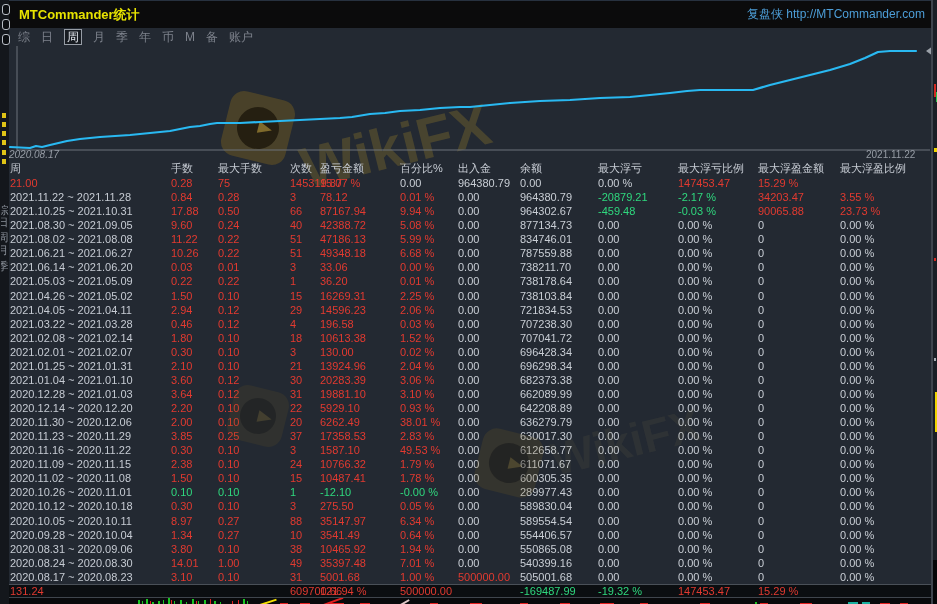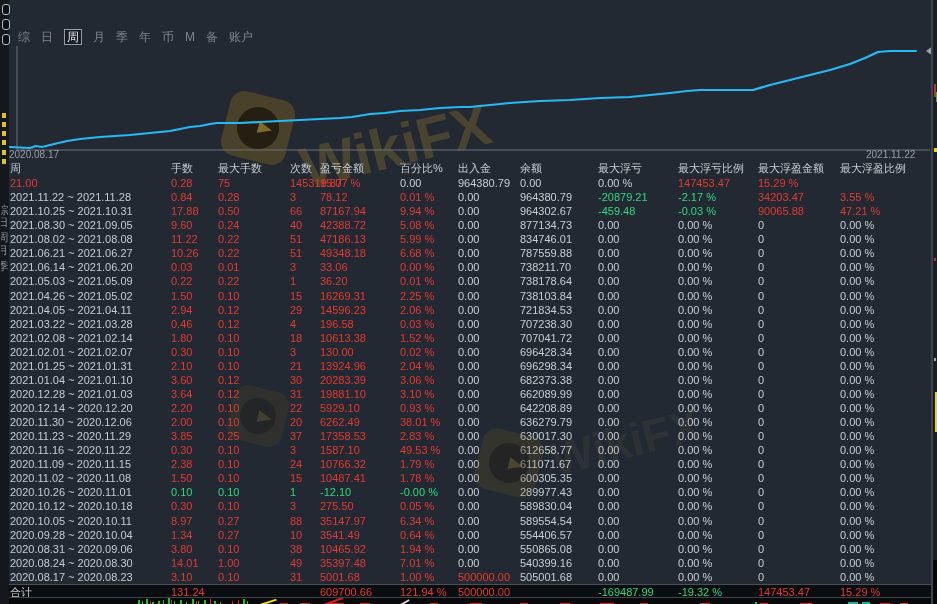--- a/index.html
+++ b/index.html
@@ -30,21 +30,21 @@
 
   .menubar { position:absolute; left:0; top:28px; width:922px; height:18px; display:flex; align-items:center;
              padding-left:9px; gap:11px; font-size:12px; color:#7d828c; }
   .mi { cursor:default; line-height:14px; }
   .mi.sel { color:#e4e8ee; border:1px solid #979da6; background:#171b21; padding:0 2px; }
 
   
   .chart { position:absolute; left:0; top:40px; width:922px; height:121px; }
   .chart svg { position:absolute; left:0; top:0; }
   .axis-date { position:absolute; color:#979da6; font-size:10px; top:109px; }
-  .axis-date.l { left:0px; }
+  .axis-date.l { left:0px;font-style:italic; }
   .axis-date.r { left:857px; }
   .end-arrow { position:absolute; left:917px; top:6px; width:0; height:0;
                border-top:5px solid transparent; border-bottom:5px solid transparent; border-right:7px solid #9aa0a8; }
 
   
   .wm-text { position:absolute; font-weight:bold; transform:rotate(-14deg); pointer-events:none; white-space:nowrap; }
   .wm-t1 { left:290px; top:72px; font-size:58px; color:rgba(150,125,42,0.33); }
   .wm-t2 { left:540px; top:415px; font-size:46px; color:rgba(145,135,90,0.10); }
   .wm-logo { position:absolute; border-radius:14px; transform:rotate(14deg); pointer-events:none;
              background:rgba(120,96,30,0.45); }
@@ -88,20 +88,24 @@
     <div class="ls-dash" style="top:122px"></div>
     <div class="ls-dash" style="top:131px"></div>
     <div class="ls-dash" style="top:140px"></div>
     <div class="ls-dash" style="top:150px"></div>
     <div class="ls-dash" style="top:159px"></div>
     <div class="ls-text">综日周月季</div>
   </div>
 
   <div class="main">
 
+    <div class="titlebar">
+      <span class="title">MTCommander统计</span>
+      <span class="brand">复盘侠 http://MTCommander.com</span>
+    </div>
 
     <div class="menubar" id="menubar">
         <span class="mi">综</span>
         <span class="mi">日</span>
         <span class="mi sel">周</span>
         <span class="mi">月</span>
         <span class="mi">季</span>
         <span class="mi">年</span>
         <span class="mi">币</span>
         <span class="mi">M</span>
@@ -173,21 +177,21 @@
             <span class="cell c-r">17.88</span>
             <span class="cell c-r">0.50</span>
             <span class="cell c-r">66</span>
             <span class="cell c-r">87167.94</span>
             <span class="cell c-r">9.94 %</span>
             <span class="cell c-w">0.00</span>
             <span class="cell c-w">964302.67</span>
             <span class="cell c-n">-459.48</span>
             <span class="cell c-n">-0.03 %</span>
             <span class="cell c-r">90065.88</span>
-            <span class="cell c-r">47.21 %</span>
+            <span class="cell c-r">23.73 %</span>
           </div>
           <div class="trow">
             <span class="cell c-d">2021.08.30 ~ 2021.09.05</span>
             <span class="cell c-r">9.60</span>
             <span class="cell c-r">0.24</span>
             <span class="cell c-r">40</span>
             <span class="cell c-r">42388.72</span>
             <span class="cell c-r">5.08 %</span>
             <span class="cell c-w">0.00</span>
             <span class="cell c-w">877134.73</span>
@@ -541,21 +545,20 @@
             <span class="cell c-r">1.00 %</span>
             <span class="cell c-r">500000.00</span>
             <span class="cell c-w">505001.68</span>
             <span class="cell c-w">0.00</span>
             <span class="cell c-w">0.00 %</span>
             <span class="cell c-w">0</span>
             <span class="cell c-w">0.00 %</span>
           </div>
         </div>
       <div class="trow total" id="ttotal">
-          <span class="cell c-d">合计</span>
           <span class="cell c-r">131.24</span>
           <span class="cell c-d"></span>
           <span class="cell c-d"></span>
           <span class="cell c-r">609700.66</span>
           <span class="cell c-r">121.94 %</span>
           <span class="cell c-r">500000.00</span>
           <span class="cell c-d"></span>
           <span class="cell c-n">-169487.99</span>
           <span class="cell c-n">-19.32 %</span>
           <span class="cell c-r">147453.47</span>

